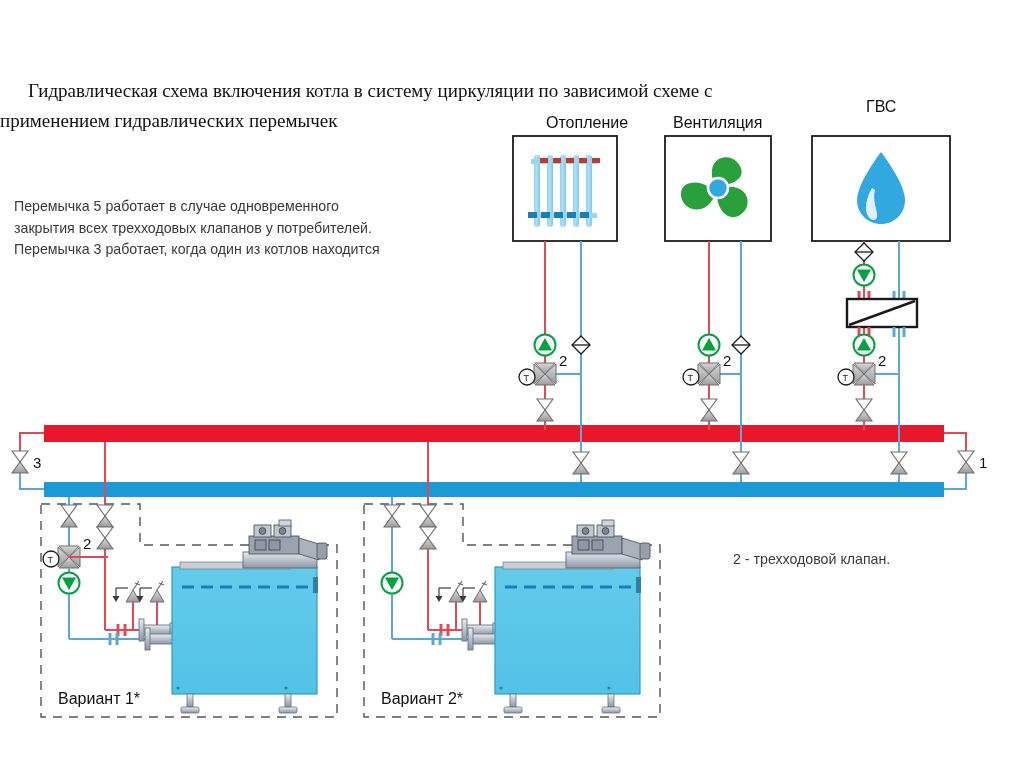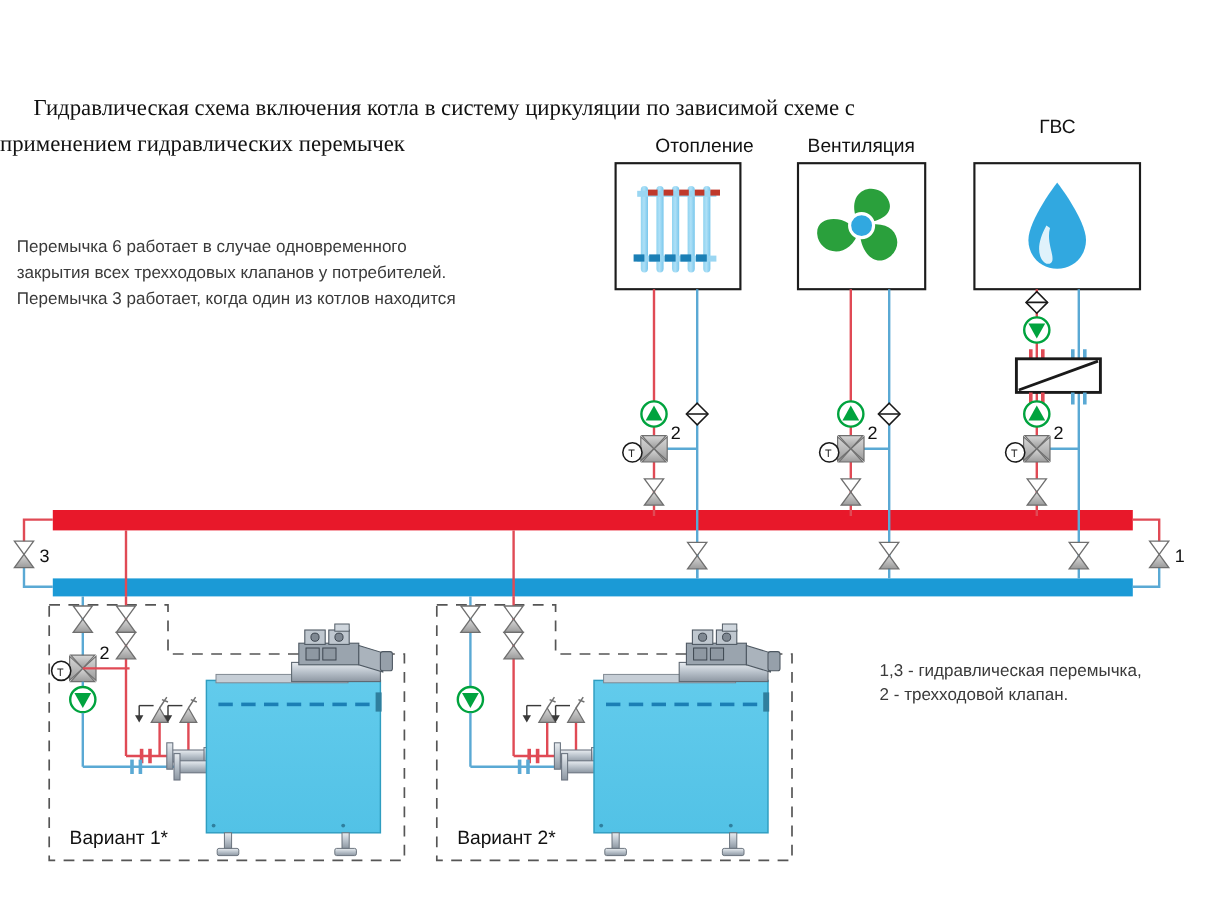--- a/index.html
+++ b/index.html
@@ -24,27 +24,26 @@
 <body>
 
 <div id="root">
 
   <div class="title">
     <span class="ind"></span><span>Гидравлическая схема включения котла в систему циркуляции по зависимой схеме с</span>
     <br><span>применением гидравлических перемычек</span>
   </div>
 
   <div class="note">
-    <div>Перемычка 6 работает в случае одновременного</div>
+    <div>Перемычка 5 работает в случае одновременного</div>
     <div>закрытия всех трехходовых клапанов у потребителей.</div>
     <div>Перемычка 3 работает, когда один из котлов находится</div>
   </div>
 
   <div class="legend">
-    <div>1,3  - гидравлическая перемычка,</div>
     <div>2 - трехходовой клапан.</div>
   </div>
 
   <div class="boxlabel" style="left:517px;top:114px;margin-left:29px;">Отопление</div>
   <div class="boxlabel" style="left:673px;top:114px;text-align:center;">Вентиляция</div>
   <div class="boxlabel" style="left:866px;top:98px;">ГВС</div>
 
   <div class="variantlabel" style="left:58px;top:690px;">Вариант 1*</div>
   <div class="variantlabel" style="left:381px;top:690px;">Вариант 2*</div>
 

